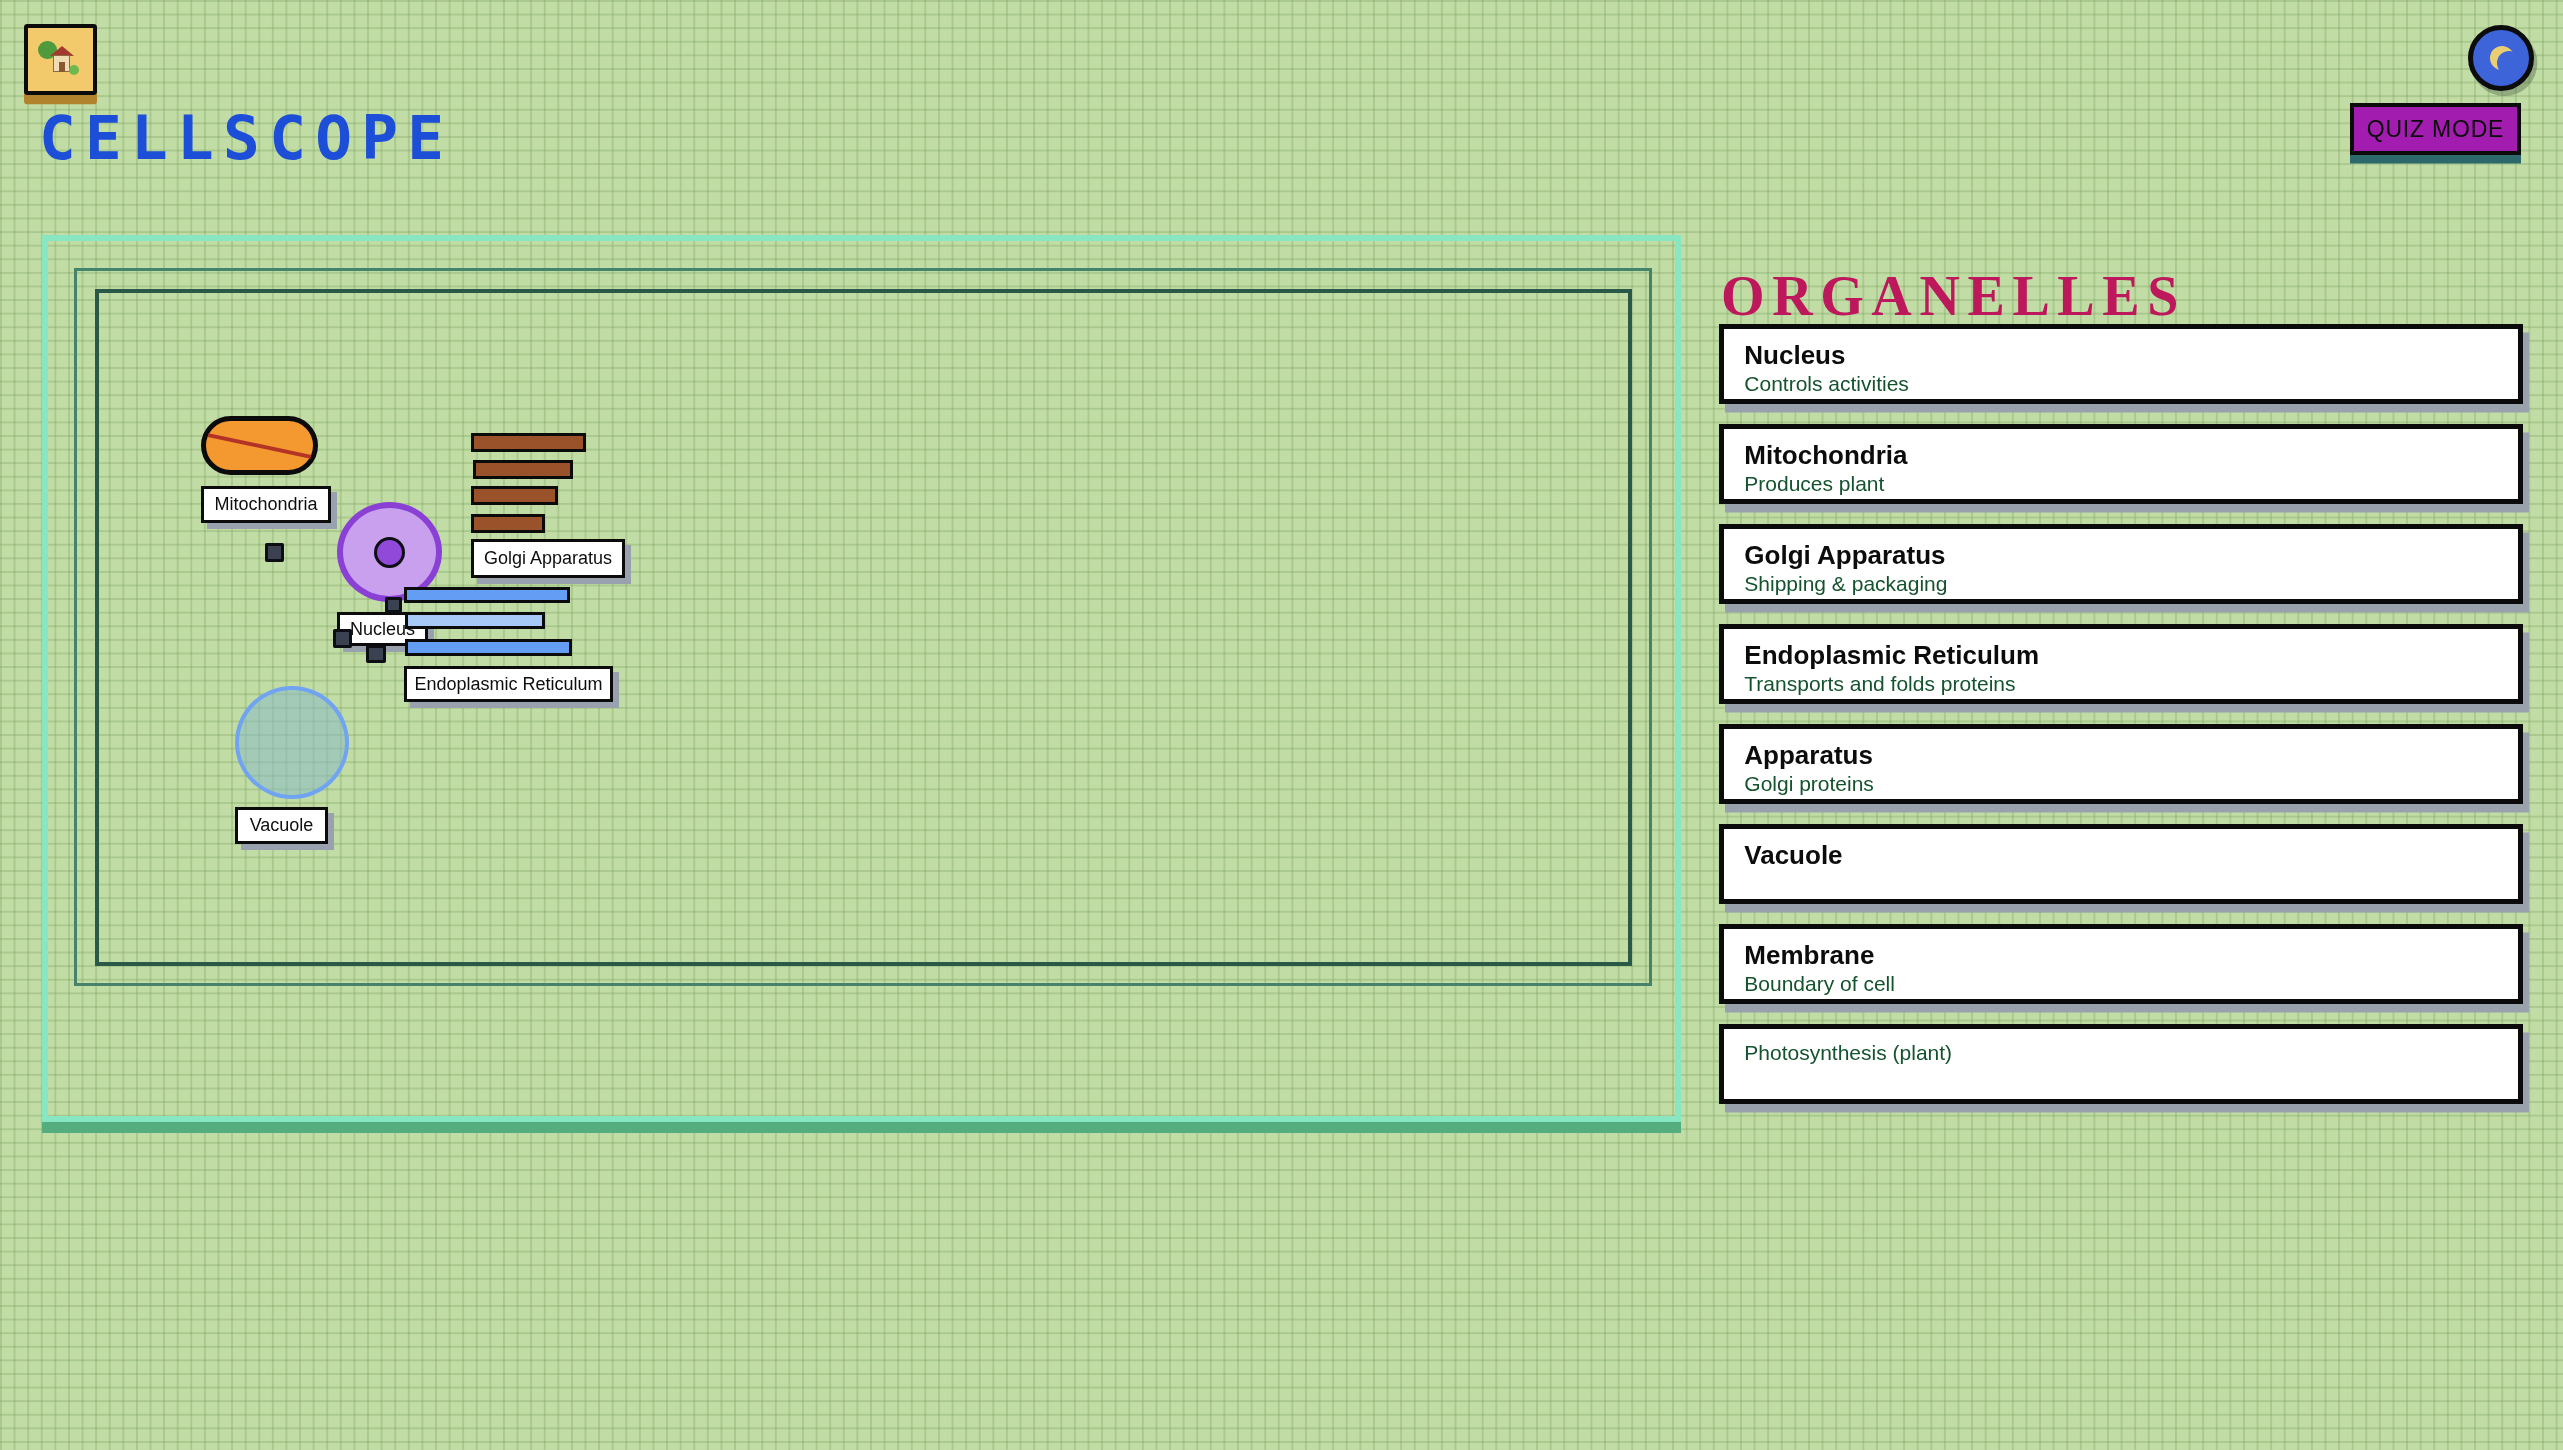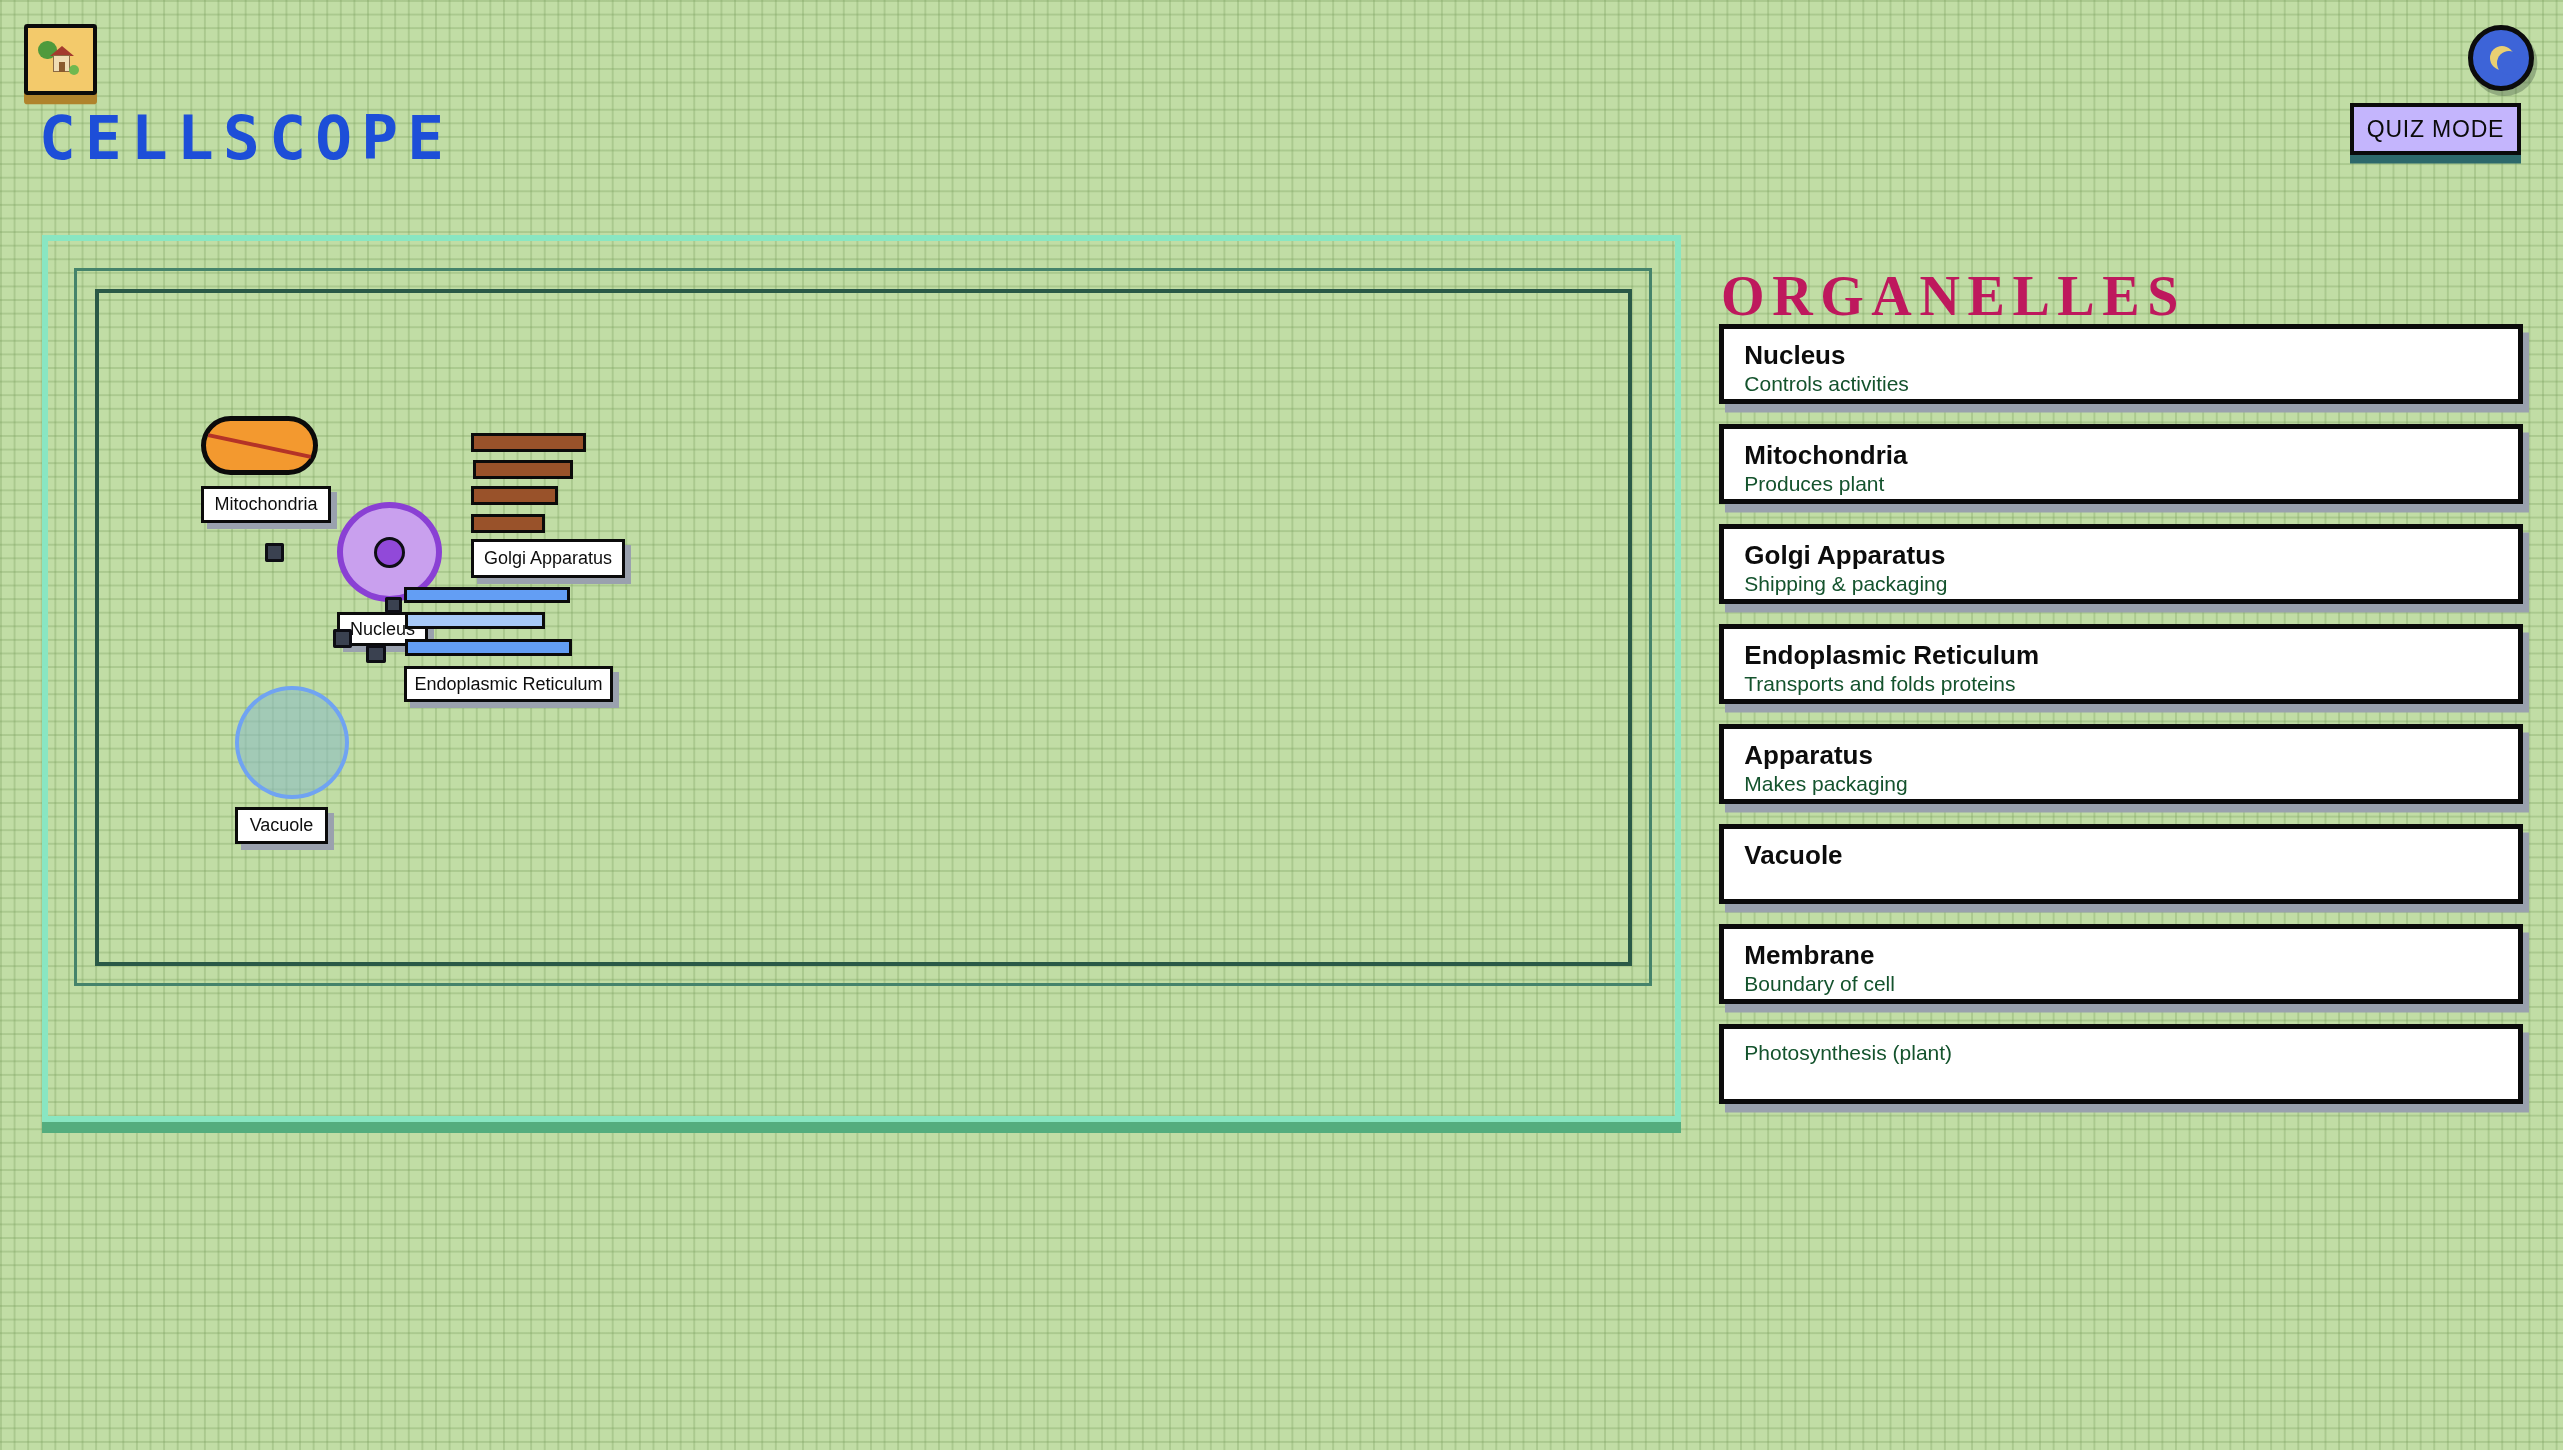--- a/index.html
+++ b/index.html
@@ -40,21 +40,21 @@
   .theme-btn {
     position:absolute; left:2468px; top:25.4px; width:66px; height:66px;
     border-radius:50%; background:#3d64d8; border:5.1px solid #0c0c0c;
     box-shadow:3.4px 5.1px 0 rgba(60,80,60,0.35); cursor:pointer; overflow:hidden;
   }
   .moon { position:absolute; left:17px; top:15.3px; width:24px; height:24px; border-radius:50%; background:#e9cf72; }
   .moon-cover { position:absolute; left:24px; top:21px; width:24px; height:24px; border-radius:50%; background:#3d64d8; }
 
   .quiz-btn {
     position:absolute; left:2350px; top:103px; width:171px; height:52px;
-    background:#c4b5fd; border:4.2px solid #0b0b0b;
+    background:#a21caf; border:4.2px solid #0b0b0b;
     box-shadow:0 8.5px 0 #2d696b;
     display:flex; align-items:center; justify-content:center;
     font-size:23px; color:#0b0b0b; letter-spacing:0.8px; cursor:pointer;
   }
 
   
   .cell-canvas {
     position:absolute; left:42px; top:235px; width:1639px; height:887px;
     border:6.8px solid #89e6c2; box-shadow:0 11px 0 #54ad7e;
   }
@@ -207,21 +207,21 @@
 <div class="card" style="top:524px">
   <div class="card-name">Golgi Apparatus</div>
   <div class="card-desc">Shipping &amp; packaging</div>
 </div>
 <div class="card" style="top:624px">
   <div class="card-name">Endoplasmic Reticulum</div>
   <div class="card-desc">Transports and folds proteins</div>
 </div>
 <div class="card" style="top:724px">
   <div class="card-name">Apparatus</div>
-  <div class="card-desc">Makes packaging</div>
+  <div class="card-desc">Golgi proteins</div>
 </div>
 <div class="card" style="top:824px">
   <div class="card-name">Vacuole</div>
 </div>
 <div class="card" style="top:924px">
   <div class="card-name">Membrane</div>
   <div class="card-desc">Boundary of cell</div>
 </div>
 <div class="card" style="top:1024px">
   <div class="card-desc">Photosynthesis (plant)</div>

